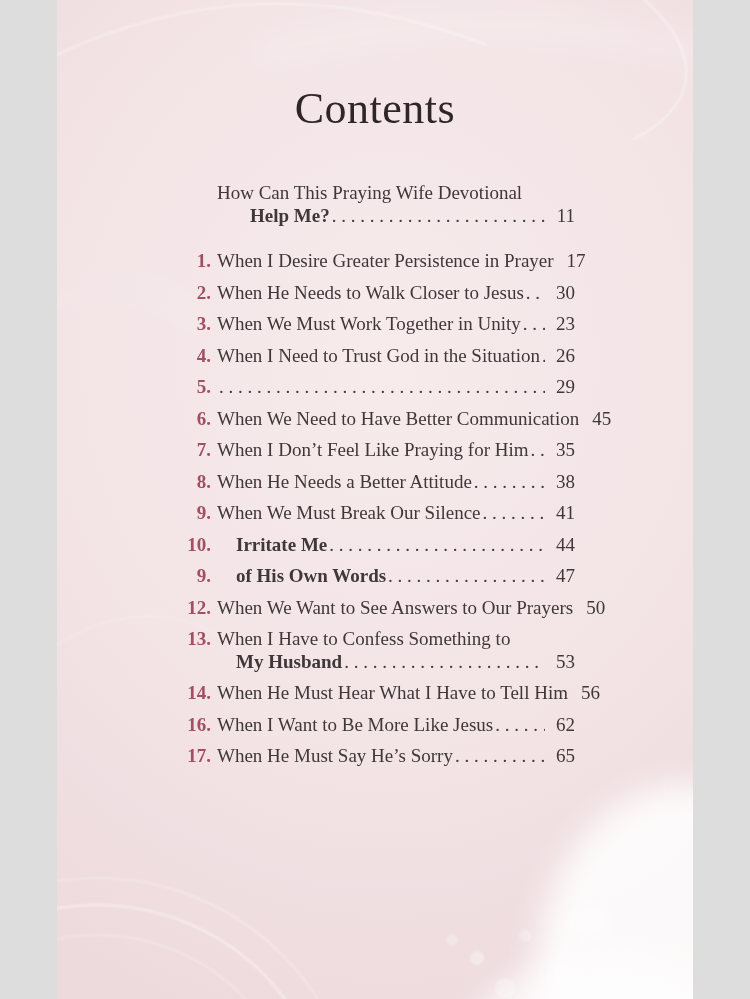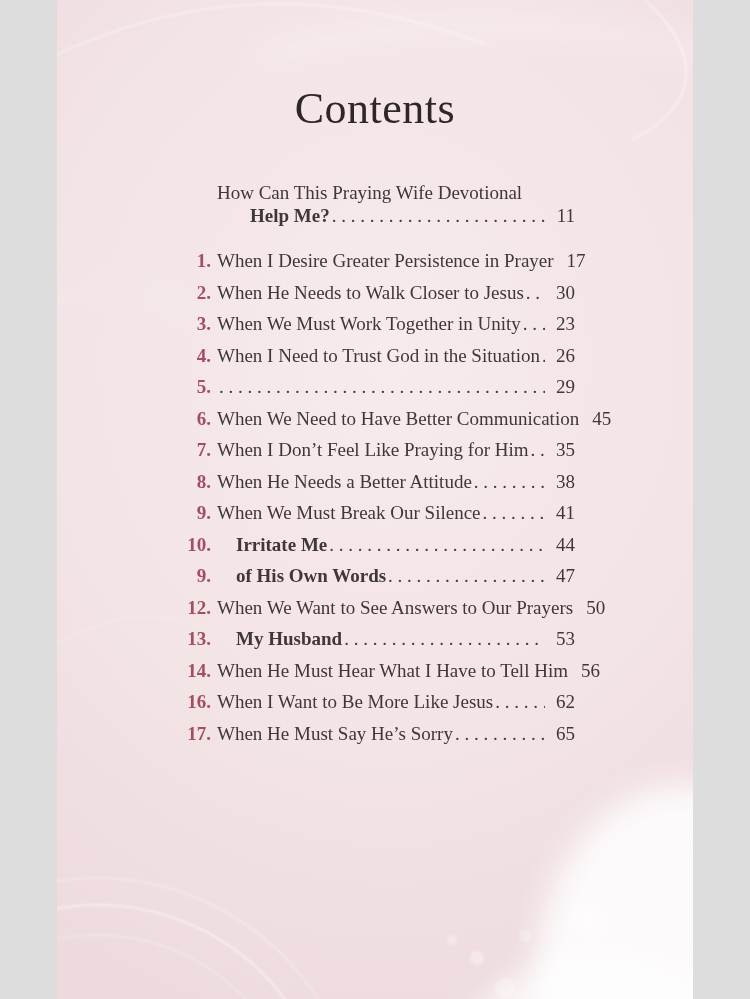--- a/index.html
+++ b/index.html
@@ -255,20 +255,23 @@
           <span class="t">When We Want to See Answers to Our Prayers</span>
           <span class="leader"></span>
           <span class="page-num">50</span>
         </span>
           </span>
       </div>
 
       <div class="row">
         <span class="num">13.</span>
         <span class="entry-body">
+          <span class="line">
+              <span class="t">When I Have to Confess Something to</span>
+            </span>
           <span class="line cont">
             <span class="t">My Husband</span>
             <span class="leader"></span>
             <span class="page-num">53</span>
           </span>
         </span>
       </div>
 
       <div class="row">
         <span class="num">14.</span>

